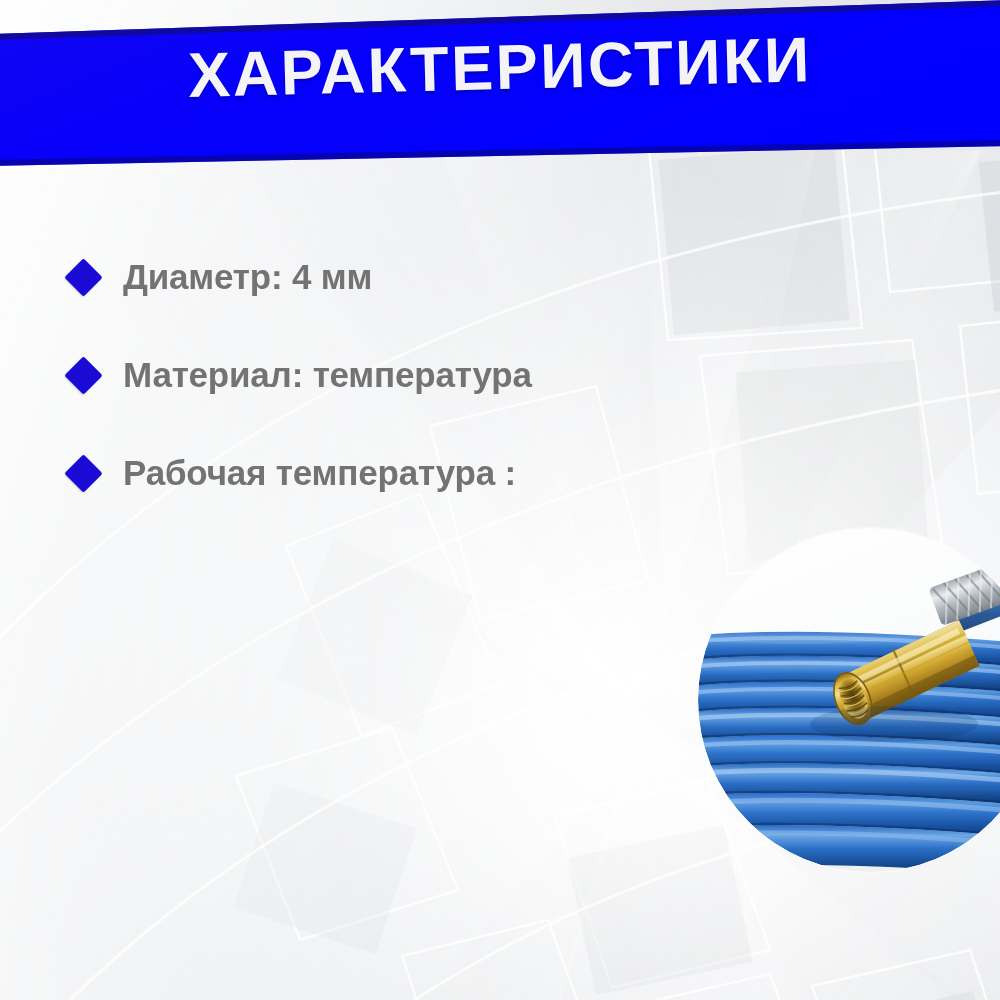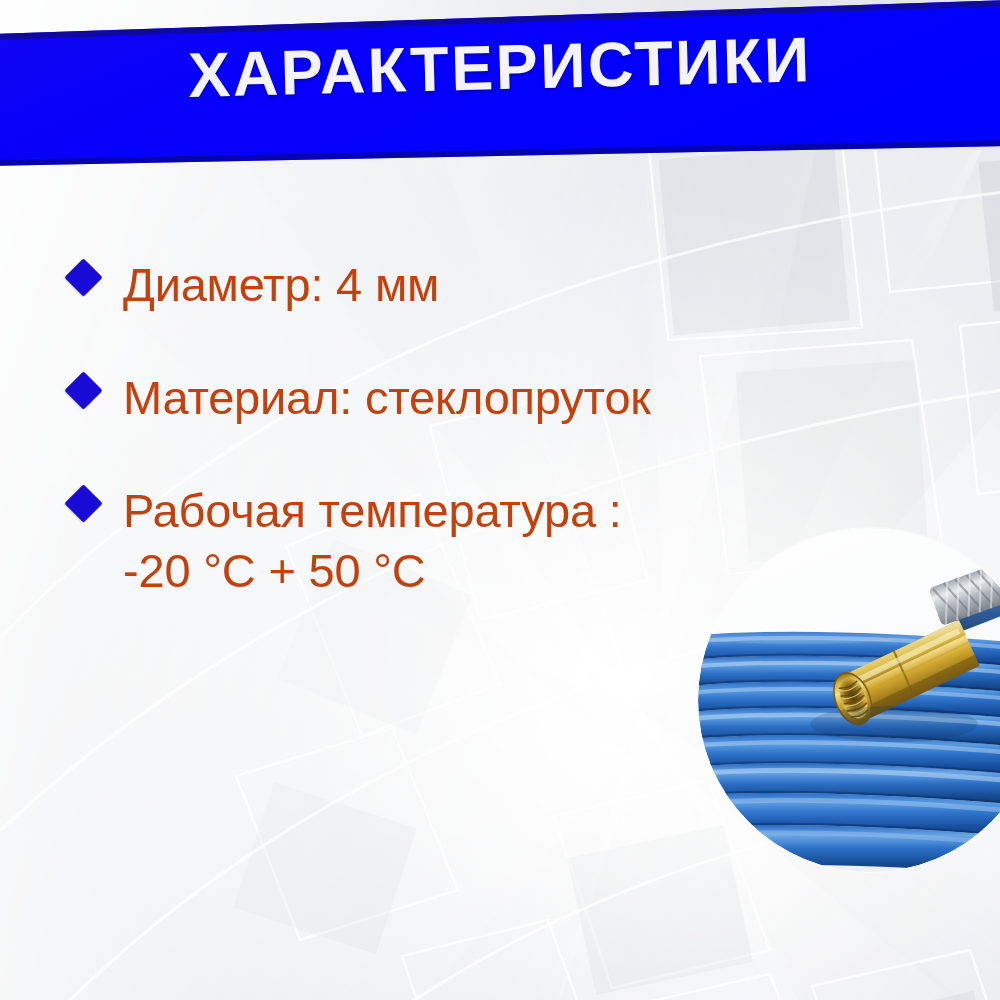--- a/index.html
+++ b/index.html
@@ -88,23 +88,23 @@
     height: 27px;
     margin-top: 9px;
     margin-right: 26px;
     background: #1a0ad6;
     transform: rotate(45deg);
     border-radius: 2px;
     box-shadow: 0 1px 2px rgba(0,0,0,0.20);
   }
   .spec-text {
     flex: 1 1 auto;
-    color: #c2410c;
-    font-size: 47px;
-    font-weight: 400;
+    color: #737373;
+    font-size: 35px;
+    font-weight: 700;
     line-height: 1.28;
     letter-spacing: -0.2px;
     -webkit-font-smoothing: antialiased;
   }
   .spec-text .line2 { display: block; }
 
   
   .photo-circle {
     position: absolute;
     left: 698px;
@@ -219,29 +219,28 @@
 
   <div class="spec-list">
 
     <div class="spec-row">
       <span class="diamond"></span>
       <span class="spec-text">Диаметр: 4 мм</span>
     </div>
 
     <div class="spec-row">
       <span class="diamond"></span>
-      <span class="spec-text">Материал: стеклопруток</span>
+      <span class="spec-text">Материал: температура</span>
     </div>
 
 
     <div class="spec-row">
       <span class="diamond"></span>
       <span class="spec-text">
         <span>Рабочая температура :</span>
-        <span class="line2">-20 °C + 50 °C</span>
       </span>
     </div>
 
   </div>
 
   <div class="photo-circle">
     <svg width="344" height="344" viewBox="0 0 344 344" xmlns="http://www.w3.org/2000/svg">
       <defs>
         <linearGradient id="photoBg" x1="0" y1="0" x2="0.4" y2="1">
           <stop offset="0%" stop-color="#ffffff"></stop>

